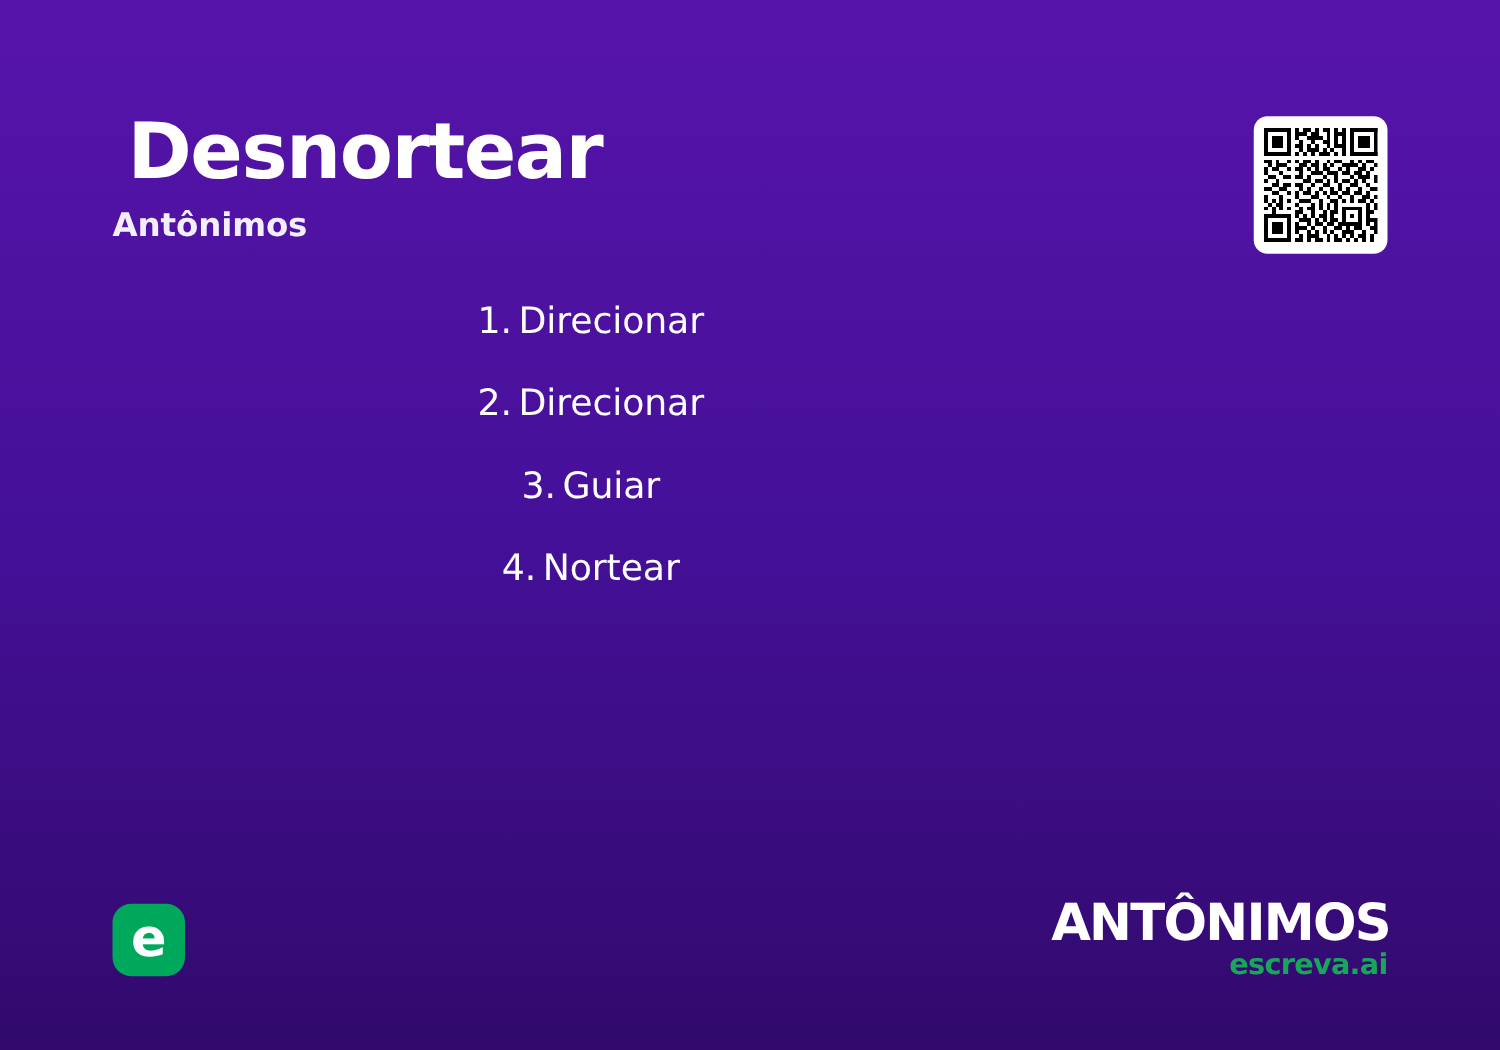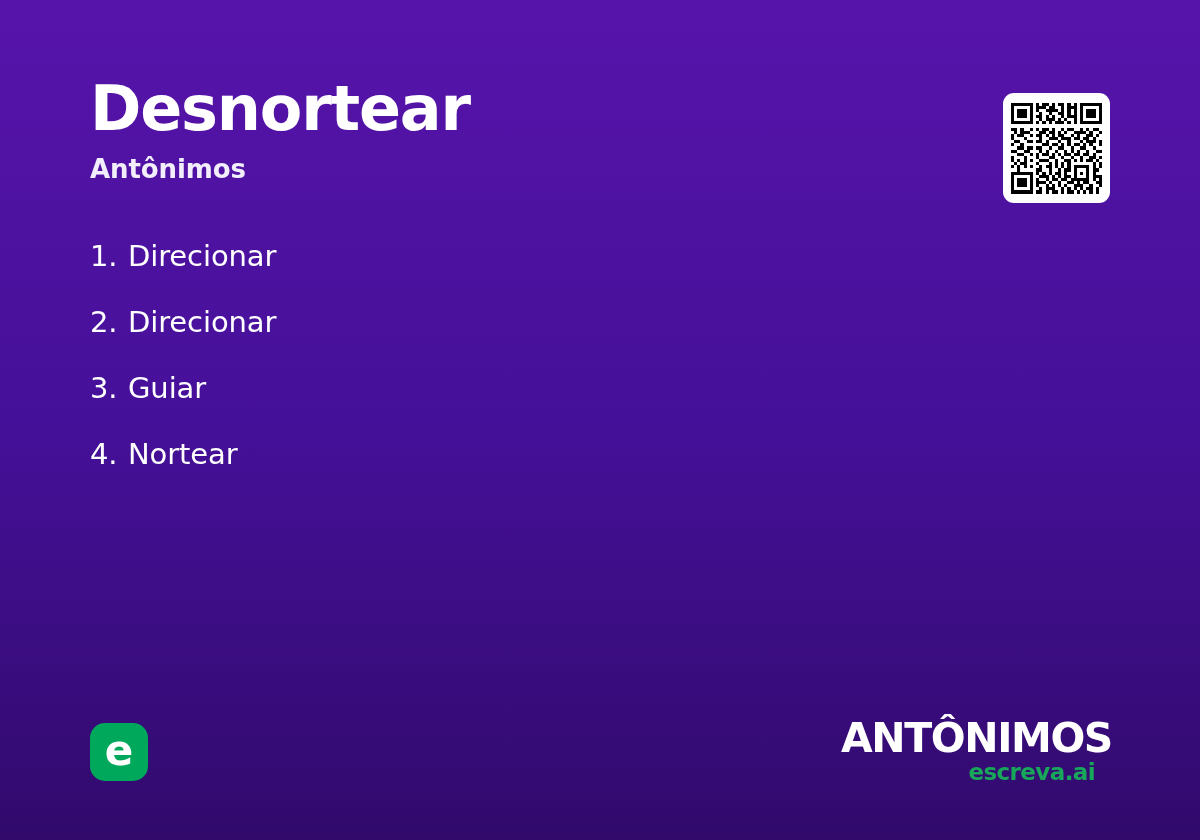--- a/index.html
+++ b/index.html
@@ -30,21 +30,21 @@
     top: 78px;
     width: 700px;
   }
   #page-title {
     font-family: "DejaVu Sans", sans-serif;
     font-size: 62px;
     line-height: 1.0;
     font-weight: 700;
     color: #ffffff;
     letter-spacing: -1.2px;
-    margin: 0;
+    margin: 12px;
     white-space: nowrap;
   }
   #page-subtitle {
     font-family: "DejaVu Sans", sans-serif;
     font-size: 26px;
     font-weight: 600;
     color: #f2eefb;
     letter-spacing: -0.1px;
     margin: 14px 0 0 0;
     white-space: nowrap;
@@ -52,20 +52,21 @@
 
   
   #synonym-list {
     position: absolute;
     left: 90px;
     top: 236px;
     width: 760px;
     list-style: none;
     margin: 0;
     padding: 0;
+    text-align: center;
   }
   #synonym-list li {
     font-family: "DejaVu Sans", sans-serif;
     font-size: 29px;
     font-weight: 400;
     color: #ffffff;
     letter-spacing: -0.1px;
     height: 66px;
     line-height: 40px;
     white-space: nowrap;
@@ -132,21 +133,21 @@
   }
   #footer-logo-sub {
     font-family: "DejaVu Sans", sans-serif;
     font-size: 23px;
     font-weight: 700;
     color: #18a65a;
     letter-spacing: -0.6px;
     line-height: 1;
     display: block;
     margin-top: 2px;
-    margin-right: 17px;
+    margin-right: 2px;
   }
 </style>
 </head>
 <body>
 
 <div id="card">
 
   <div id="header-block">
     <h1 id="page-title">Desnortear</h1>
     <div id="page-subtitle">Antônimos</div>

